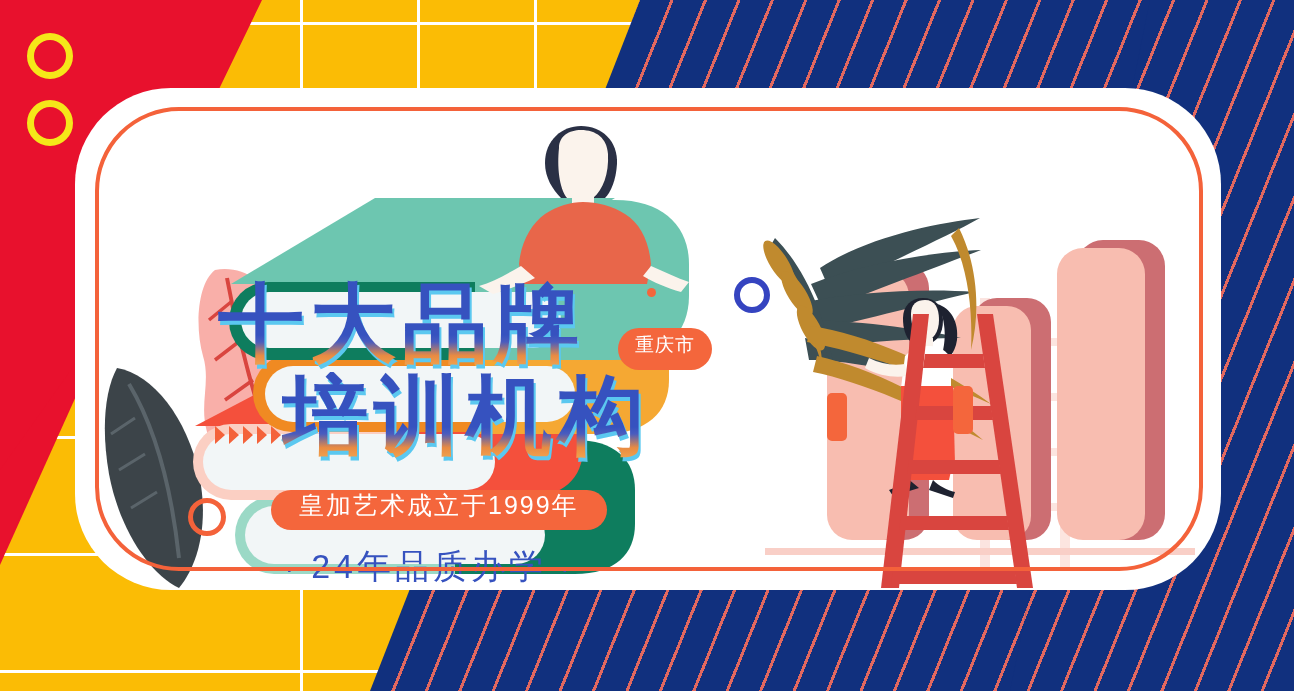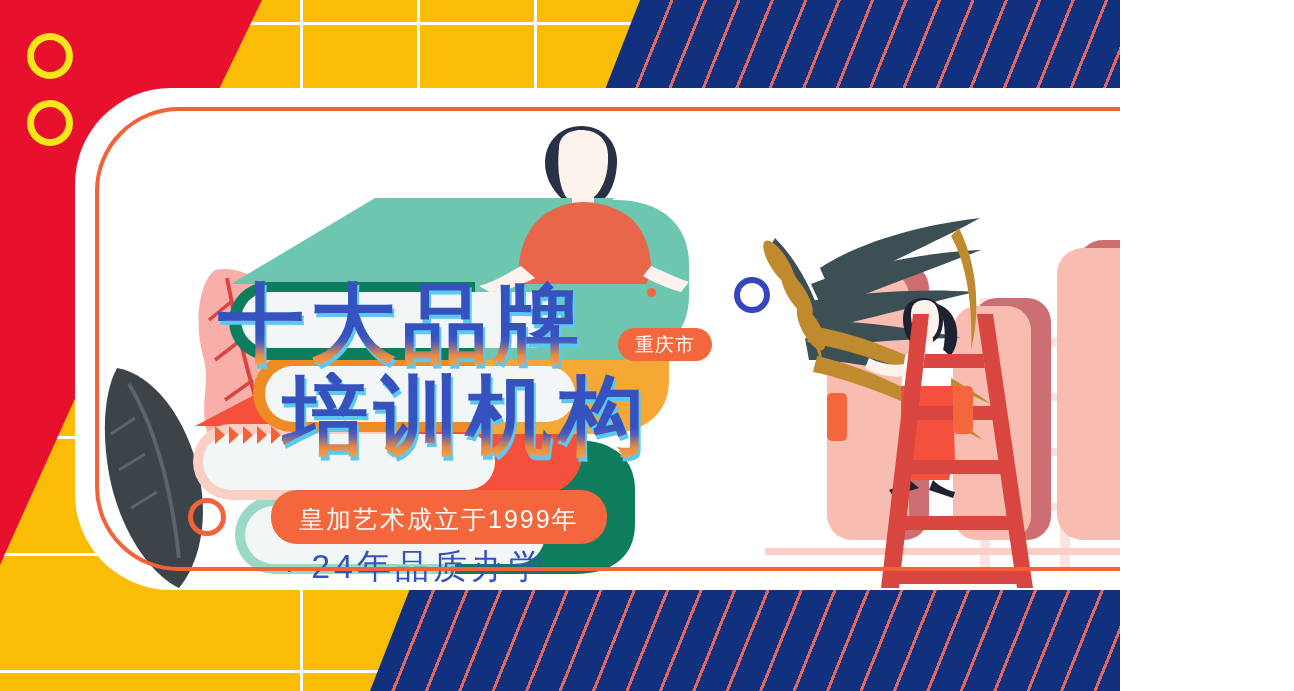--- a/index.html
+++ b/index.html
@@ -1,20 +1,20 @@
 <!DOCTYPE html>
 <html><head>
 <meta charset="utf-8">
 <style>
   html,body{margin:0;padding:0;background:#fff;}
   body{font-family:"Liberation Sans","DejaVu Sans",sans-serif;}
 
   #banner{
     position:relative;
-    width:1120px;height:691px;
+    width:1294px;height:691px;
     overflow:hidden;
     background:#E8112D;
   }
 
   
   .bg-layer{position:absolute;top:0;left:0;width:1294px;height:691px;}
 
   .bg-red{background:#E8112D;}
 
   
@@ -125,21 +125,21 @@
   #title-line2-shadow{left:209px;top:288px;}
   #title-line2{left:207px;top:284px;}
 
   
   #city-badge{
     position:absolute;
     left:543px;top:240px;
     background:#F4663C;
     color:#fff;
     border-radius:22px;
-    padding:7px 17px 7px;
+    padding:7px 17px 16px;
     font-size:19px;
     letter-spacing:1px;
     line-height:1;
     white-space:nowrap;
   }
 
   
   #chevrons{position:absolute;left:140px;top:338px;display:flex;gap:0px;}
   .chev{
     width:0;height:0;
@@ -149,21 +149,21 @@
     margin-right:4px;
   }
 
   
   #founded-pill{
     position:absolute;
     left:196px;top:402px;
     background:#F4663C;
     color:#ffffff;
     border-radius:26px;
-    padding:17px 28px 12px;
+    padding:3px 28px 12px;
     font-size:25px;
     letter-spacing:2px;
     line-height:1;
     white-space:nowrap;
   }
 
   
   #tagline{
     position:absolute;
     left:210px;top:455px;

